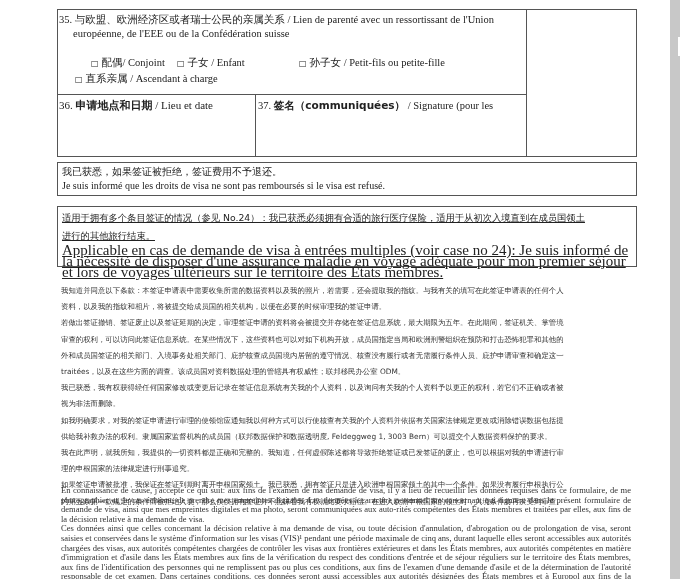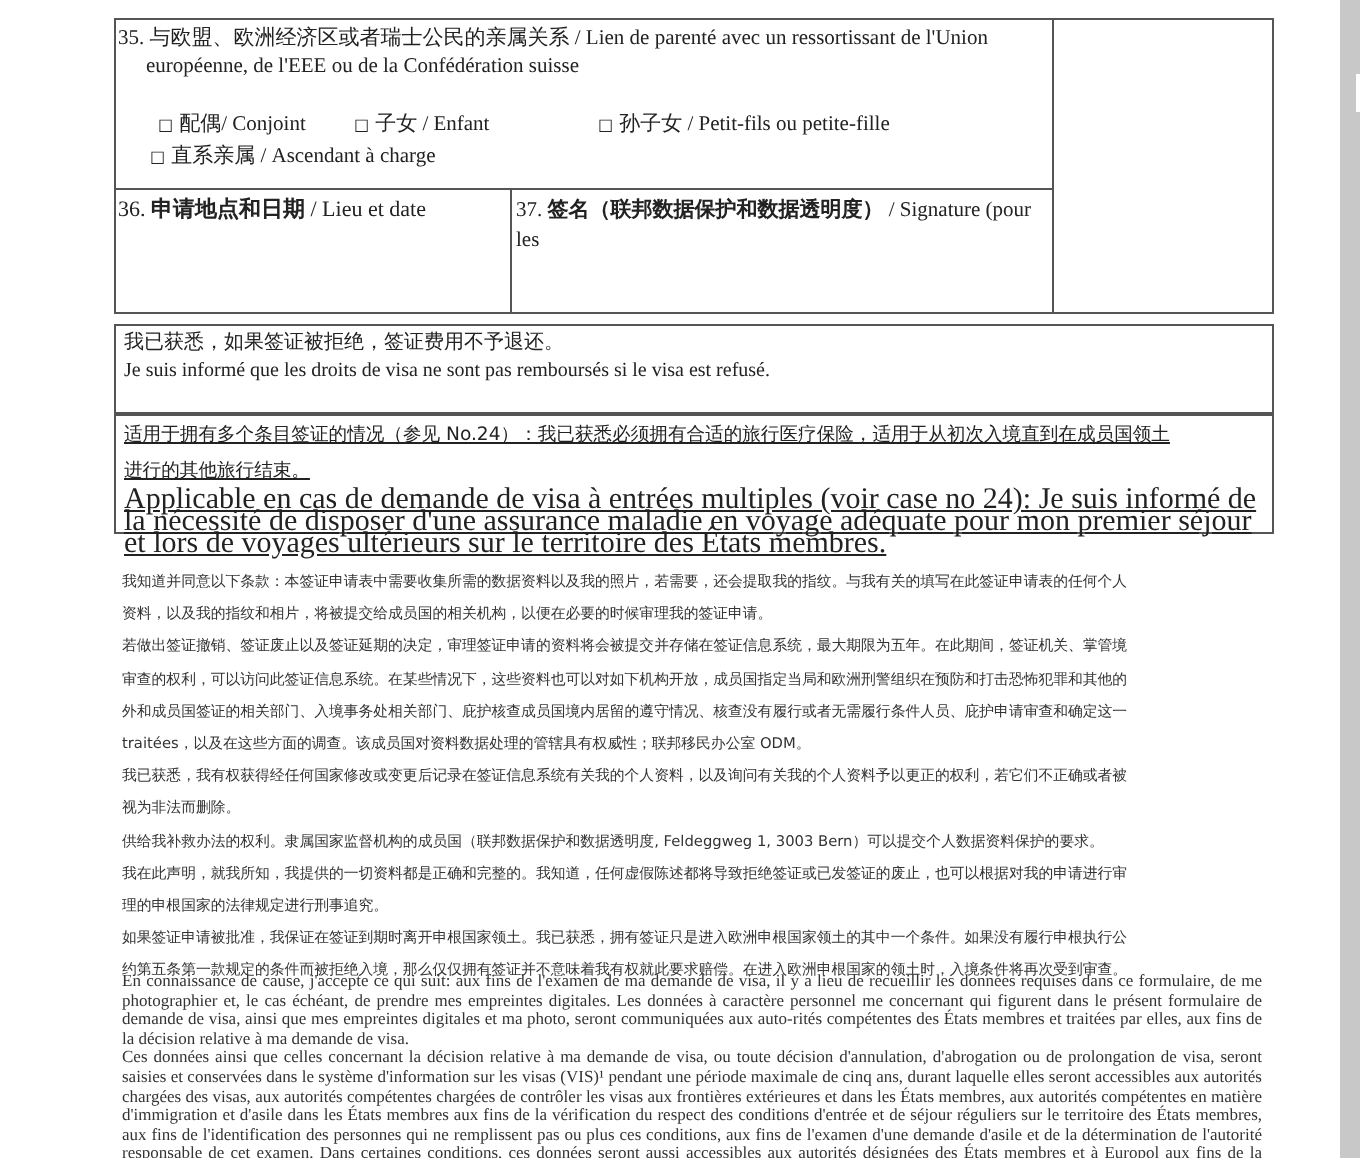--- a/index.html
+++ b/index.html
@@ -22,21 +22,21 @@
   .c35 { position: absolute; left: 59px; top: 12px; width: 465px; font-size: 10.5px; line-height: 14px; }
   .c35 .indent { padding-left: 14px; }
   .opts { position: absolute; left: 75px; top: 54px; font-size: 10.5px; line-height: 16px; }
   .opt { position: absolute; white-space: nowrap; }
   .box { font-family: "DejaVu Sans", sans-serif; font-size: 8px; margin-right: 3px; }
 
   .c36 { position: absolute; left: 59px; top: 98px; font-size: 11px; line-height: 14px; }
   .c37 { position: absolute; left: 258px; top: 98px; width: 266px; font-size: 10.5px; line-height: 15px; }
   .c37 .indent { padding-left: 14px; }
 
-  .notice1 { position: absolute; left: 57px; top: 162px; width: 580px; height: 46px; border: 1.3px solid #555; box-sizing: border-box; padding: 2px 4px; font-size: 10px; line-height: 14px; }
+  .notice1 { position: absolute; left: 57px; top: 162px; width: 580px; height: 34px; border: 1.3px solid #555; box-sizing: border-box; padding: 2px 4px; font-size: 10px; line-height: 14px; }
   .notice2 { position: absolute; left: 57px; top: 206px; width: 580px; height: 61px; border: 1.3px solid #555; box-sizing: border-box; padding: 2px 4px; font-size: 10px; line-height: 13px; text-decoration: underline; }
   .notice2 .cjkline { line-height: 18px; font-size: 10px; }
   .notice2 .fr { line-height: 11px; font-size: 15px; }
 
   .cn-para { position: absolute; left: 61px; top: 283px; width: 570px; font-family: "DejaVu Sans", sans-serif; font-size: 7.4px; line-height: 16.2px; color: #333; }
   .cn-para p { margin: 0; }
   .fr-para { position: absolute; left: 61px; top: 486px; width: 570px; font-size: 8.5px; line-height: 9.6px; color: #333; text-align: justify; }
   .fr-para p { margin: 0; }
 
   .scroll-track { position: absolute; left: 670px; top: 0; width: 10px; height: 579px; background: #c8c8c8; }
@@ -54,21 +54,21 @@
 
   <div class="c35">
     <div>
       <span>35.</span>
       <span class="cjk">与欧盟、欧洲经济区或者瑞士公民的亲属关系</span><span> / Lien de parenté avec un ressortissant de l'Union</span>
     </div>
     <div class="indent">européenne, de l'EEE ou de la Confédération suisse</div>
   </div>
 
   <div class="opts">
-    <div class="opt" style="left:4px; top:0;">
+    <div class="opt" style="left:16px; top:0;">
       <span class="box">□</span><span class="cjk">配偶</span><span>/ Conjoint</span>
     </div>
     <div class="opt" style="left:102px; top:0;">
       <span class="box">□</span><span class="cjk">子女</span><span> / Enfant</span>
     </div>
     <div class="opt" style="left:224px; top:0;">
       <span class="box">□</span><span class="cjk">孙子女</span><span> / Petit-fils ou petite-fille</span>
     </div>
     <div class="opt" style="left:0; top:16px;">
       <span class="box">□</span><span class="cjk">直系亲属</span><span> / Ascendant à charge</span>
@@ -76,21 +76,21 @@
   </div>
 
   <div class="c36">
     <span>36.</span>
     <span class="cjk b">申请地点和日期</span><span> / Lieu et date</span>
   </div>
 
   <div class="c37">
     <div>
       <span>37.</span>
-      <span class="cjk b">签名（联邦数据保护和数据透明度）</span><span> / Signature (pour les</span>
+      <span class="cjk b">签名（communiquées）</span><span> / Signature (pour les</span>
     </div>
   </div>
 
   <div class="notice1">
     <div class="cjk">我已获悉，如果签证被拒绝，签证费用不予退还。</div>
     <div>Je suis informé que les droits de visa ne sont pas remboursés si le visa est refusé.</div>
   </div>
 
   <div class="notice2">
     <div class="cjk cjkline" style="font-size:9.3px;">适用于拥有多个条目签证的情况（参见 No.24）：我已获悉必须拥有合适的旅行医疗保险，适用于从初次入境直到在成员国领土</div>
@@ -100,20 +100,21 @@
 
   <div class="cn-para">
     <p>我知道并同意以下条款：本签证申请表中需要收集所需的数据资料以及我的照片，若需要，还会提取我的指纹。与我有关的填写在此签证申请表的任何个人</p>
     <p>资料，以及我的指纹和相片，将被提交给成员国的相关机构，以便在必要的时候审理我的签证申请。</p>
     <p>若做出签证撤销、签证废止以及签证延期的决定，审理签证申请的资料将会被提交并存储在签证信息系统，最大期限为五年。在此期间，签证机关、掌管境</p>
     <p>审查的权利，可以访问此签证信息系统。在某些情况下，这些资料也可以对如下机构开放，成员国指定当局和欧洲刑警组织在预防和打击恐怖犯罪和其他的</p>
     <p>外和成员国签证的相关部门、入境事务处相关部门、庇护核查成员国境内居留的遵守情况、核查没有履行或者无需履行条件人员、庇护申请审查和确定这一</p>
     <p>traitées，以及在这些方面的调查。该成员国对资料数据处理的管辖具有权威性；联邦移民办公室 ODM。</p>
     <p>我已获悉，我有权获得经任何国家修改或变更后记录在签证信息系统有关我的个人资料，以及询问有关我的个人资料予以更正的权利，若它们不正确或者被</p>
     <p>视为非法而删除。</p>
+    <p>如我明确要求，对我的签证申请进行审理的使领馆应通知我以何种方式可以行使核查有关我的个人资料并依据有关国家法律规定更改或消除错误数据包括提</p>
     <p>供给我补救办法的权利。隶属国家监督机构的成员国（联邦数据保护和数据透明度, Feldeggweg 1, 3003 Bern）可以提交个人数据资料保护的要求。</p>
     <p>我在此声明，就我所知，我提供的一切资料都是正确和完整的。我知道，任何虚假陈述都将导致拒绝签证或已发签证的废止，也可以根据对我的申请进行审</p>
     <p>理的申根国家的法律规定进行刑事追究。</p>
     <p>如果签证申请被批准，我保证在签证到期时离开申根国家领土。我已获悉，拥有签证只是进入欧洲申根国家领土的其中一个条件。如果没有履行申根执行公</p>
     <p>约第五条第一款规定的条件而被拒绝入境，那么仅仅拥有签证并不意味着我有权就此要求赔偿。在进入欧洲申根国家的领土时，入境条件将再次受到审查。</p>
   </div>
 
   <div class="fr-para">
     <p>En connaissance de cause, j'accepte ce qui suit: aux fins de l'examen de ma demande de visa, il y a lieu de recueillir les données requises dans ce formulaire, de me photographier et, le cas échéant, de prendre mes empreintes digitales. Les données à caractère personnel me concernant qui figurent dans le présent formulaire de demande de visa, ainsi que mes empreintes digitales et ma photo, seront communiquées aux auto-rités compétentes des États membres et traitées par elles, aux fins de la décision relative à ma demande de visa.</p>
     <p>Ces données ainsi que celles concernant la décision relative à ma demande de visa, ou toute décision d'annulation, d'abrogation ou de prolongation de visa, seront saisies et conservées dans le système d'information sur les visas (VIS)¹ pendant une période maximale de cinq ans, durant laquelle elles seront accessibles aux autorités chargées des visas, aux autorités compétentes chargées de contrôler les visas aux frontières extérieures et dans les États membres, aux autorités compétentes en matière d'immigration et d'asile dans les États membres aux fins de la vérification du respect des conditions d'entrée et de séjour réguliers sur le territoire des États membres, aux fins de l'identification des personnes qui ne remplissent pas ou plus ces conditions, aux fins de l'examen d'une demande d'asile et de la détermination de l'autorité responsable de cet examen. Dans certaines conditions, ces données seront aussi accessibles aux autorités désignées des États membres et à Europol aux fins de la prévention et de la</p>

